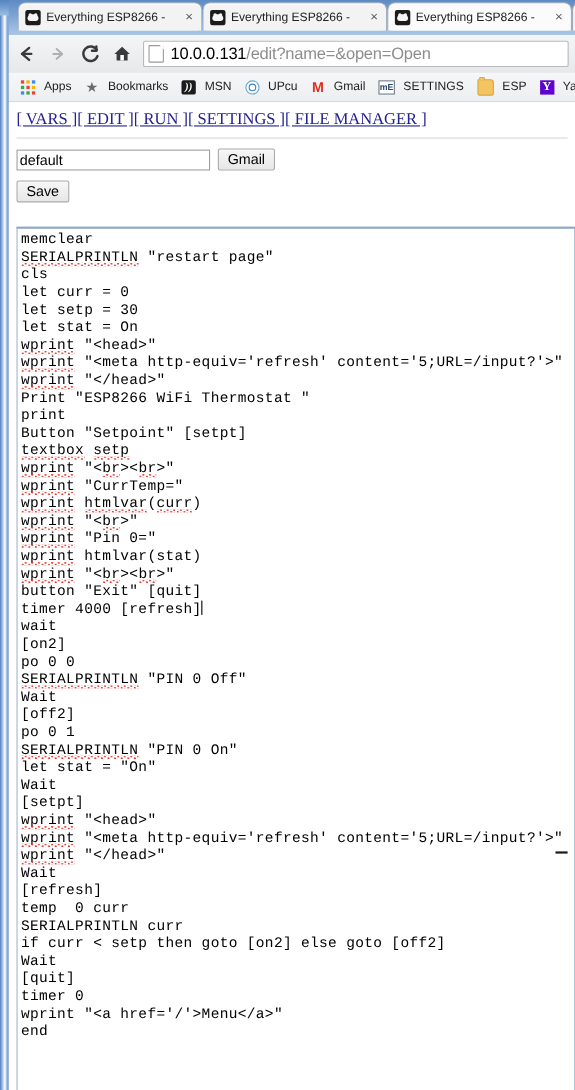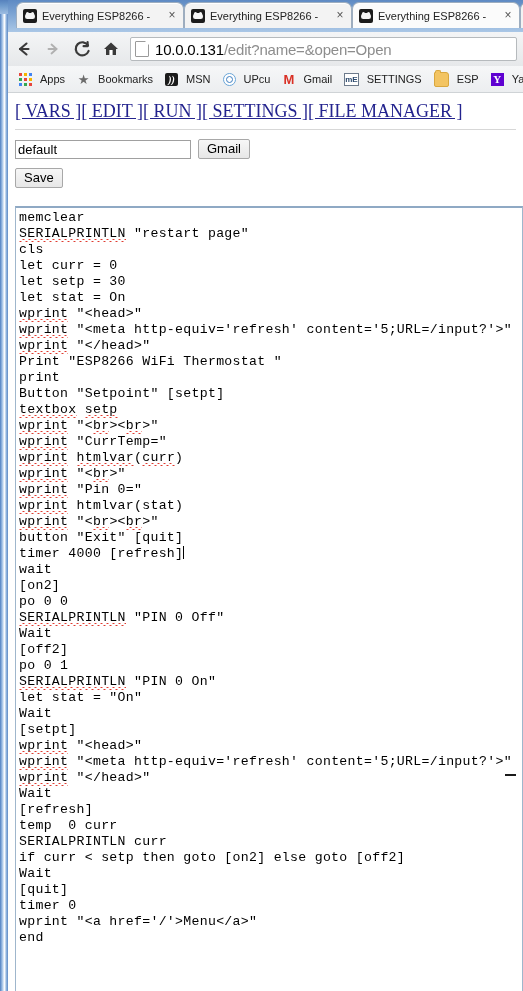--- a/index.html
+++ b/index.html
@@ -173,21 +173,21 @@
 
   
   .page {
     position: absolute; left: 8px; top: 93px; right: 0; bottom: 0;
     background: #ffffff;
     overflow: hidden;
   }
   .navlinks {
     margin: 8px 12px 0 7px;
     font-family: "Liberation Serif", serif;
-    font-size: 18px;
+    font-size: 15px;
     color: #23238e;
     letter-spacing: 0px;
     white-space: nowrap;
   }
   .navlinks a {
     color: #23238e;
     text-decoration: underline;
   }
   .hr {
     margin: 7px 7px 0 7px;

